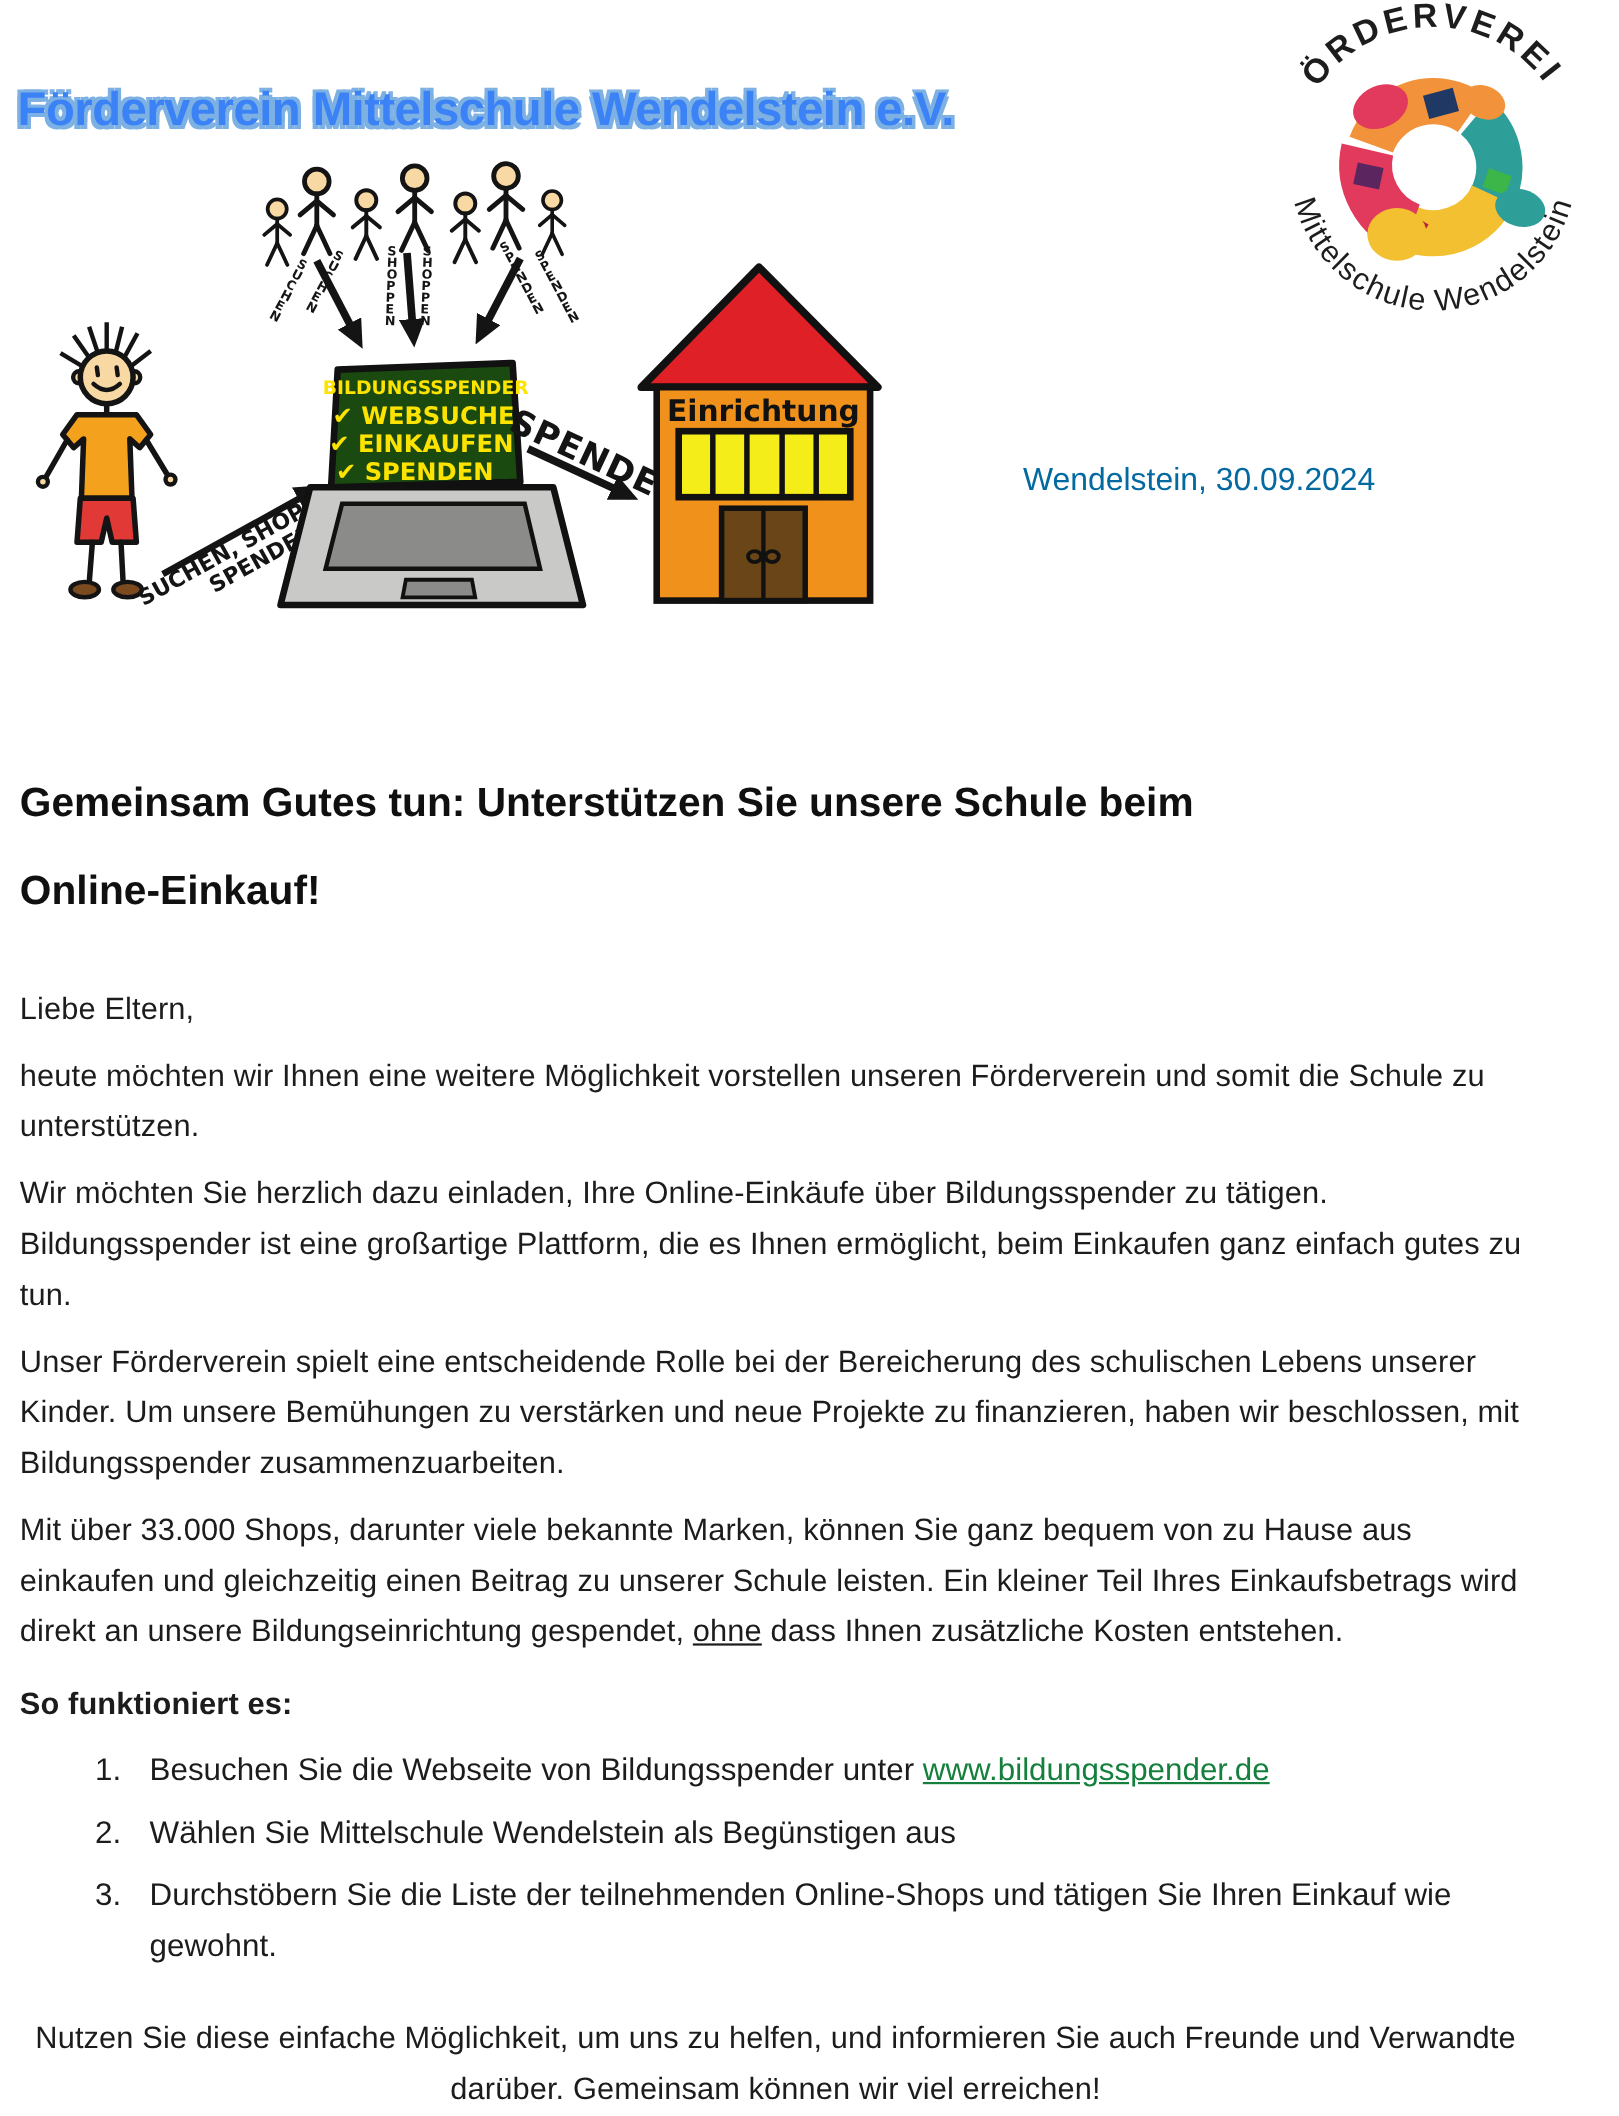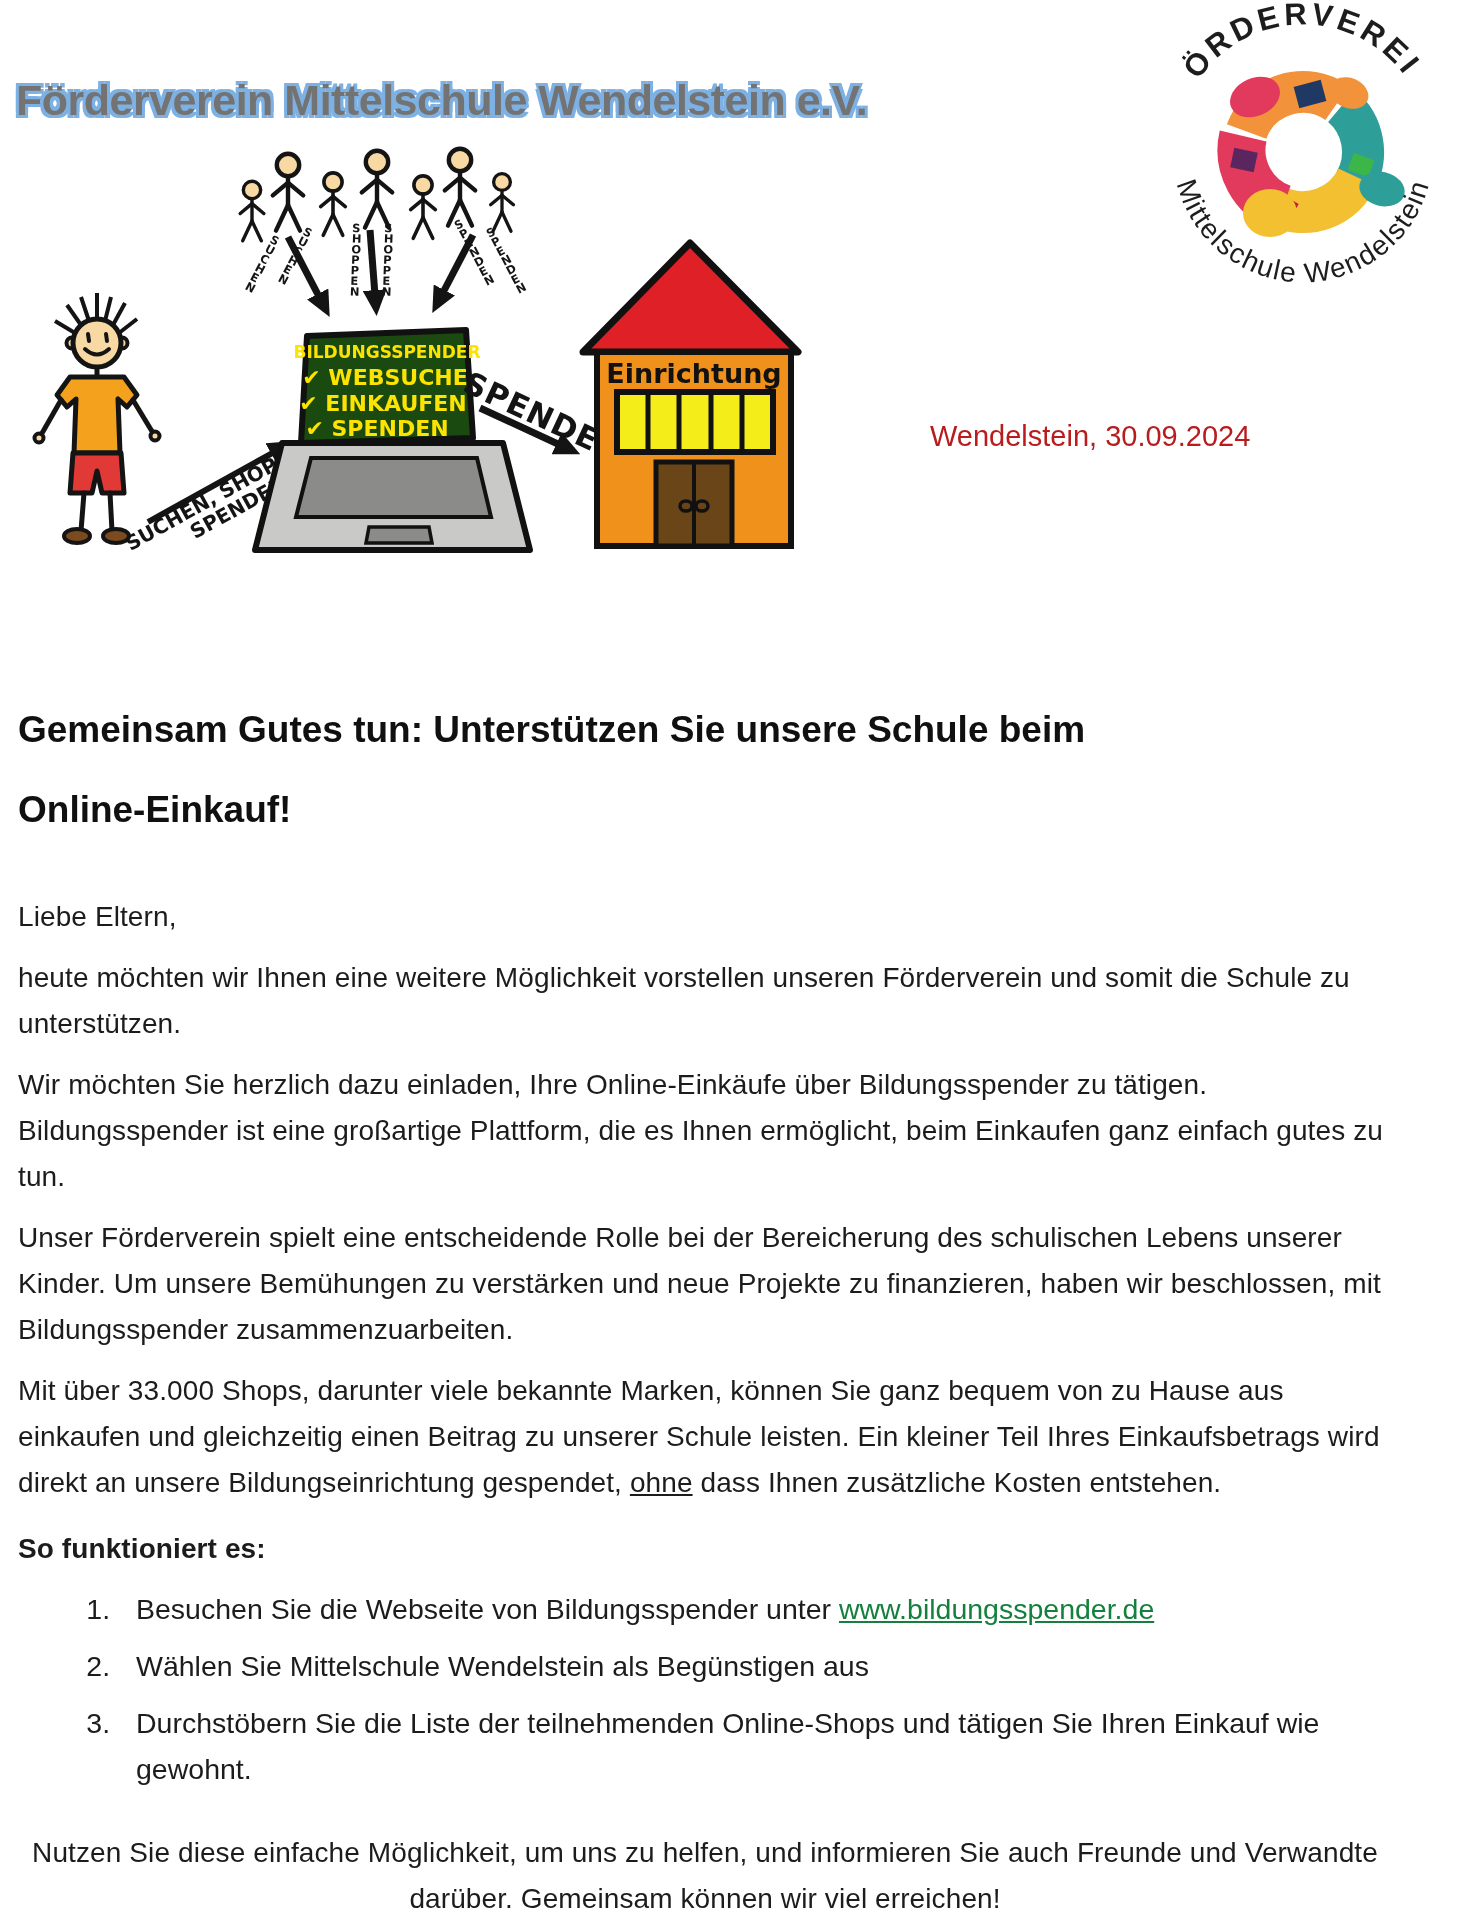--- a/index.html
+++ b/index.html
@@ -3,26 +3,26 @@
 <meta charset="utf-8">
 <style>
   html,body { margin:0; padding:0; }
   body {
     width:1472px; height:1924px; background:#ffffff; overflow:hidden;
     font-family:"Liberation Sans", sans-serif; color:#1c1c1c;
   }
   header { position:relative; height:690px; }
   h1.doc-title {
     position:absolute; left:16px; top:76px; margin:0;
-    font-size:43px; font-weight:700; color:#737373; letter-spacing:-0.5px;
+    font-size:43px; font-weight:700; color:#3b82f6; letter-spacing:-0.5px;
     text-shadow:-3px 3px 0 #7EB1E3, 3px -3px 0 #7EB1E3, -3px -3px 0 #7EB1E3, 3px 3px 0 #7EB1E3;
   }
   .logo-svg { position:absolute; right:8px; top:2px; }
   .illustration-svg { position:absolute; left:25px; top:140px; }
-  .date-line { position:absolute; left:930px; top:420px; font-size:29px; color:#b91c1c; }
+  .date-line { position:absolute; left:930px; top:420px; font-size:29px; color:#0369a1; }
   main { padding:0 80px 0 18px; }
   h2.letter-heading {
     margin:0 0 44px; font-size:37px; line-height:80px;
     font-weight:700; color:#101010;
   }
   p { margin:0 0 15px; font-size:28px; line-height:46px; letter-spacing:0.1px; }
   p.bold { font-weight:700; margin:20px 0 14px; }
   p.closing { margin-top:38px;text-align:center; }
   ol.steps { margin:0 0 20px; padding-left:100px; font-size:28.5px; line-height:46px; }
   ol.steps li { padding-left:18px; margin-bottom:11px; }

